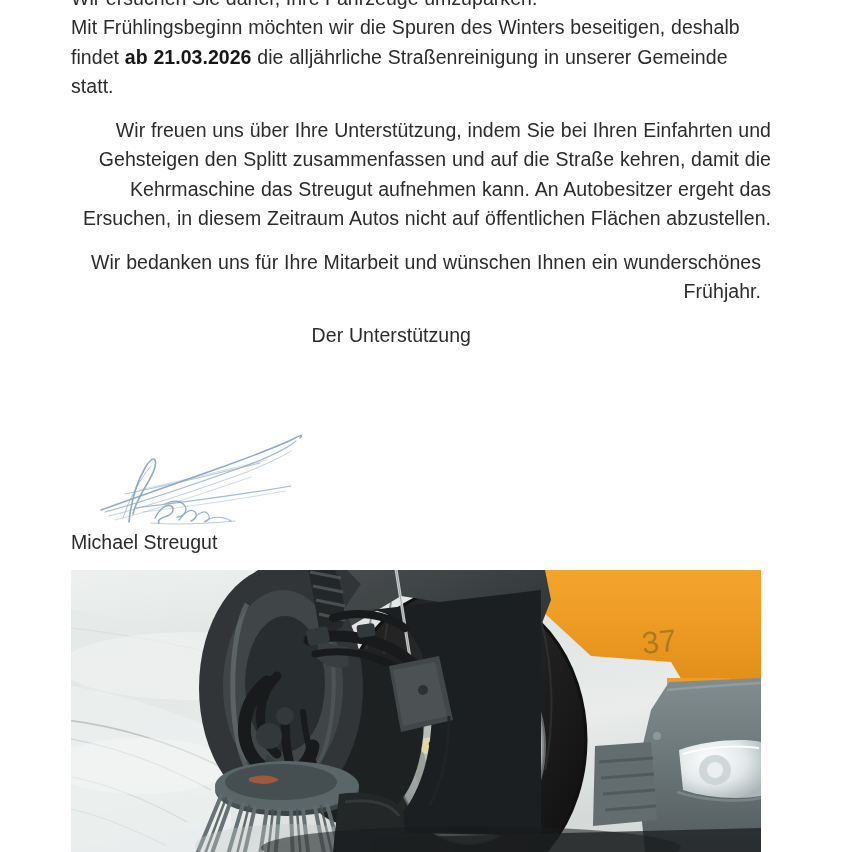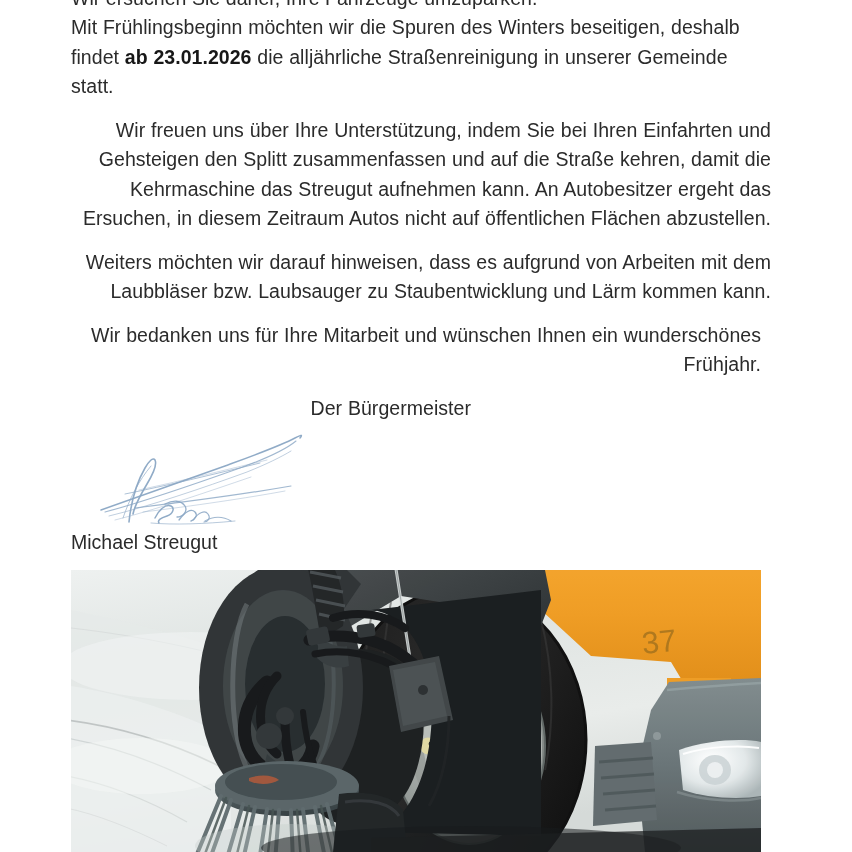--- a/index.html
+++ b/index.html
@@ -94,25 +94,24 @@
 <body>
 
 <div id="page">
 
   <div class="doc-body">
 
     <div class="cut-line">
       <span>Wir ersuchen Sie daher, Ihre Fahrzeuge umzuparken.</span>
     </div>
 
-    <p class="para p1"><span>Mit Frühlingsbeginn möchten wir die Spuren des Winters beseitigen, deshalb findet </span><b>ab 23.01.2026</b><span> die alljährliche Straßenreinigung in unserer Gemeinde statt.</span></p>
+    <p class="para p1"><span>Mit Frühlingsbeginn möchten wir die Spuren des Winters beseitigen, deshalb findet </span><b>ab 21.03.2026</b><span> die alljährliche Straßenreinigung in unserer Gemeinde statt.</span></p>
     <p class="para p2"><span>Wir freuen uns über Ihre Unterstützung, indem Sie bei Ihren Einfahrten und Gehsteigen den Splitt zusammenfassen und auf die Straße kehren, damit die Kehrmaschine das Streugut aufnehmen kann. An Autobesitzer ergeht das Ersuchen, in diesem Zeitraum Autos nicht auf öffentlichen Flächen abzustellen.</span></p>
-    <p class="para p3"><span>Weiters möchten wir darauf hinweisen, dass es aufgrund von Arbeiten mit dem Laubbläser bzw. Laubsauger zu Staubentwicklung und Lärm kommen kann.</span></p>
     <p class="para p4"><span>Wir bedanken uns für Ihre Mitarbeit und wünschen Ihnen ein wunderschönes Frühjahr.</span></p>
-    <p class="para p5"><span>Der Bürgermeister</span></p>
+    <p class="para p5"><span>Der Unterstützung</span></p>
   </div>
 
   <div class="signature-block">
     <svg width="300" height="104" viewBox="0 0 300 104" xmlns="http://www.w3.org/2000/svg">
       <g fill="none" stroke="#8aa6c4" stroke-linecap="round" stroke-linejoin="round">
 
         <path d="M6 86 C 40 74, 90 56, 130 42 C 160 31, 185 22, 200 14 C 206 11, 208 10, 205 14" stroke-width="1.5" opacity="0.95"></path>
         <path d="M10 88 C 48 78, 100 60, 145 44 C 170 35, 190 26, 201 17" stroke-width="1.1" opacity="0.8"></path>
         <path d="M14 92 C 55 82, 108 64, 152 48 C 172 40, 186 33, 196 27" stroke-width="0.9" opacity="0.6"></path>
         <path d="M20 96 C 60 86, 112 68, 156 53" stroke-width="0.8" opacity="0.5"></path>

